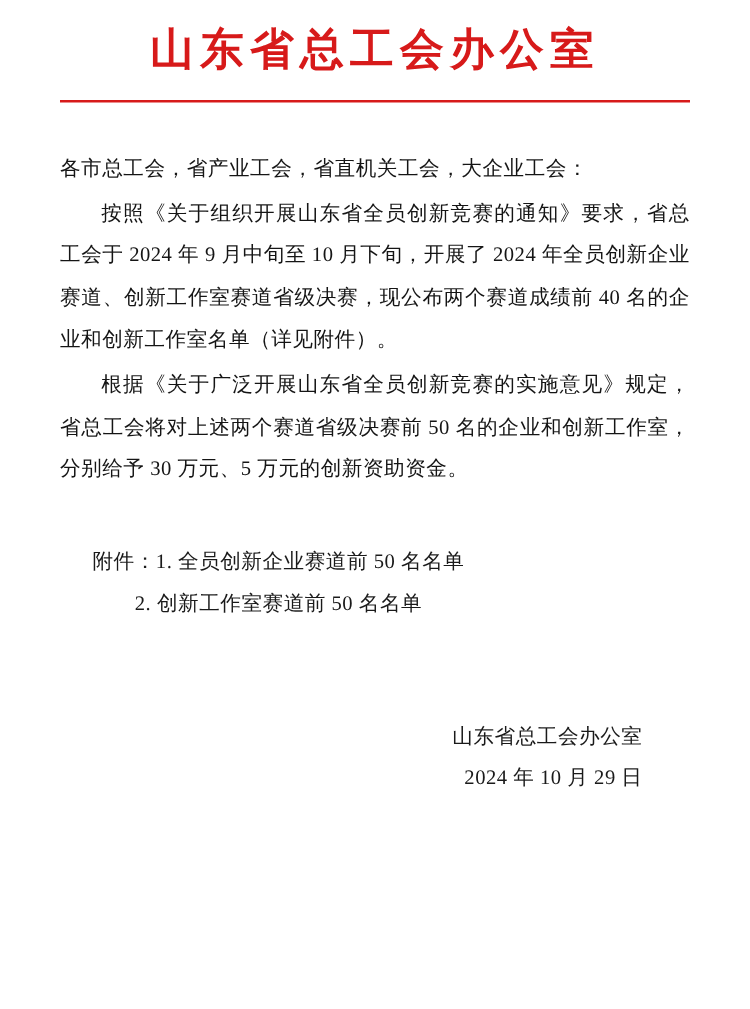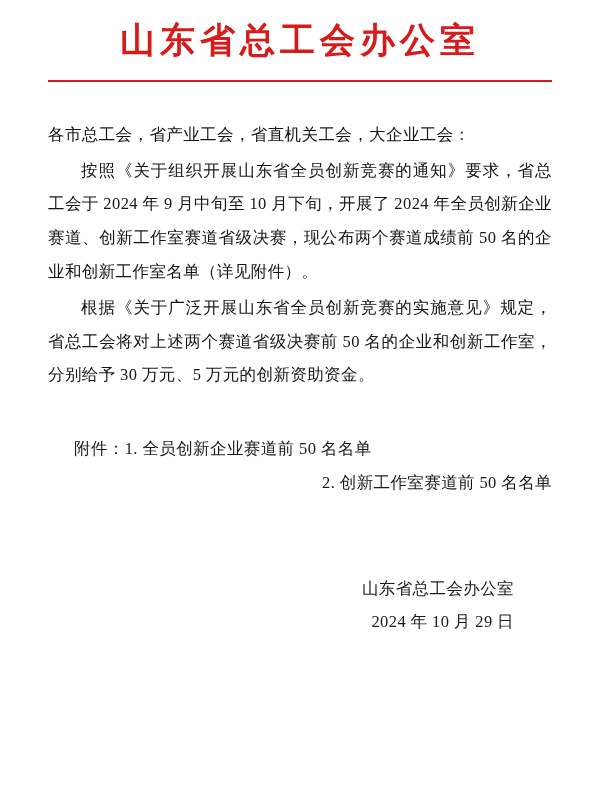--- a/index.html
+++ b/index.html
@@ -69,21 +69,20 @@
   }
   .attachments {
     margin-top: 40px;
     font-size: 16.5px;
     line-height: 2.05;
     letter-spacing: 0.4px;
     padding-left: 26px;
   }
   .attach-line-2 {
     padding-left: 2.05em;
-    text-align: right;
   }
   .signature {
     margin-top: 72px;
     font-size: 16.5px;
     line-height: 2.0;
     letter-spacing: 0.4px;
     text-align: right;
     padding-right: 38px;
   }
 </style>
@@ -93,21 +92,21 @@
 <div class="page">
 
   <div class="letterhead">
     <div class="letterhead-title">山东省总工会办公室</div>
     <div class="letterhead-rule"></div>
   </div>
 
 
   <div class="body-text">
     <p class="para">各市总工会，省产业工会，省直机关工会，大企业工会：</p>
-    <p class="para indent">按照《关于组织开展山东省全员创新竞赛的通知》要求，省总工会于 2024 年 9 月中旬至 10 月下旬，开展了 2024 年全员创新企业赛道、创新工作室赛道省级决赛，现公布两个赛道成绩前 50 名的企业和创新工作室名单（详见附件）。</p>
+    <p class="para indent">按照《关于组织开展山东省全员创新竞赛的通知》要求，省总工会于 2024 年 9 月中旬至 10 月下旬，开展了 2024 年全员创新企业赛道、创新工作室赛道省级决赛，现公布两个赛道成绩前 40 名的企业和创新工作室名单（详见附件）。</p>
     <p class="para indent">根据《关于广泛开展山东省全员创新竞赛的实施意见》规定，省总工会将对上述两个赛道省级决赛前 50 名的企业和创新工作室，分别给予 30 万元、5 万元的创新资助资金。</p>
   </div>
 
   <div class="attachments">
     <div>附件：1. 全员创新企业赛道前 50 名名单</div>
     <div class="attach-line-2">2. 创新工作室赛道前 50 名名单</div>
   </div>
 
   <div class="signature">
     <div>山东省总工会办公室</div>

